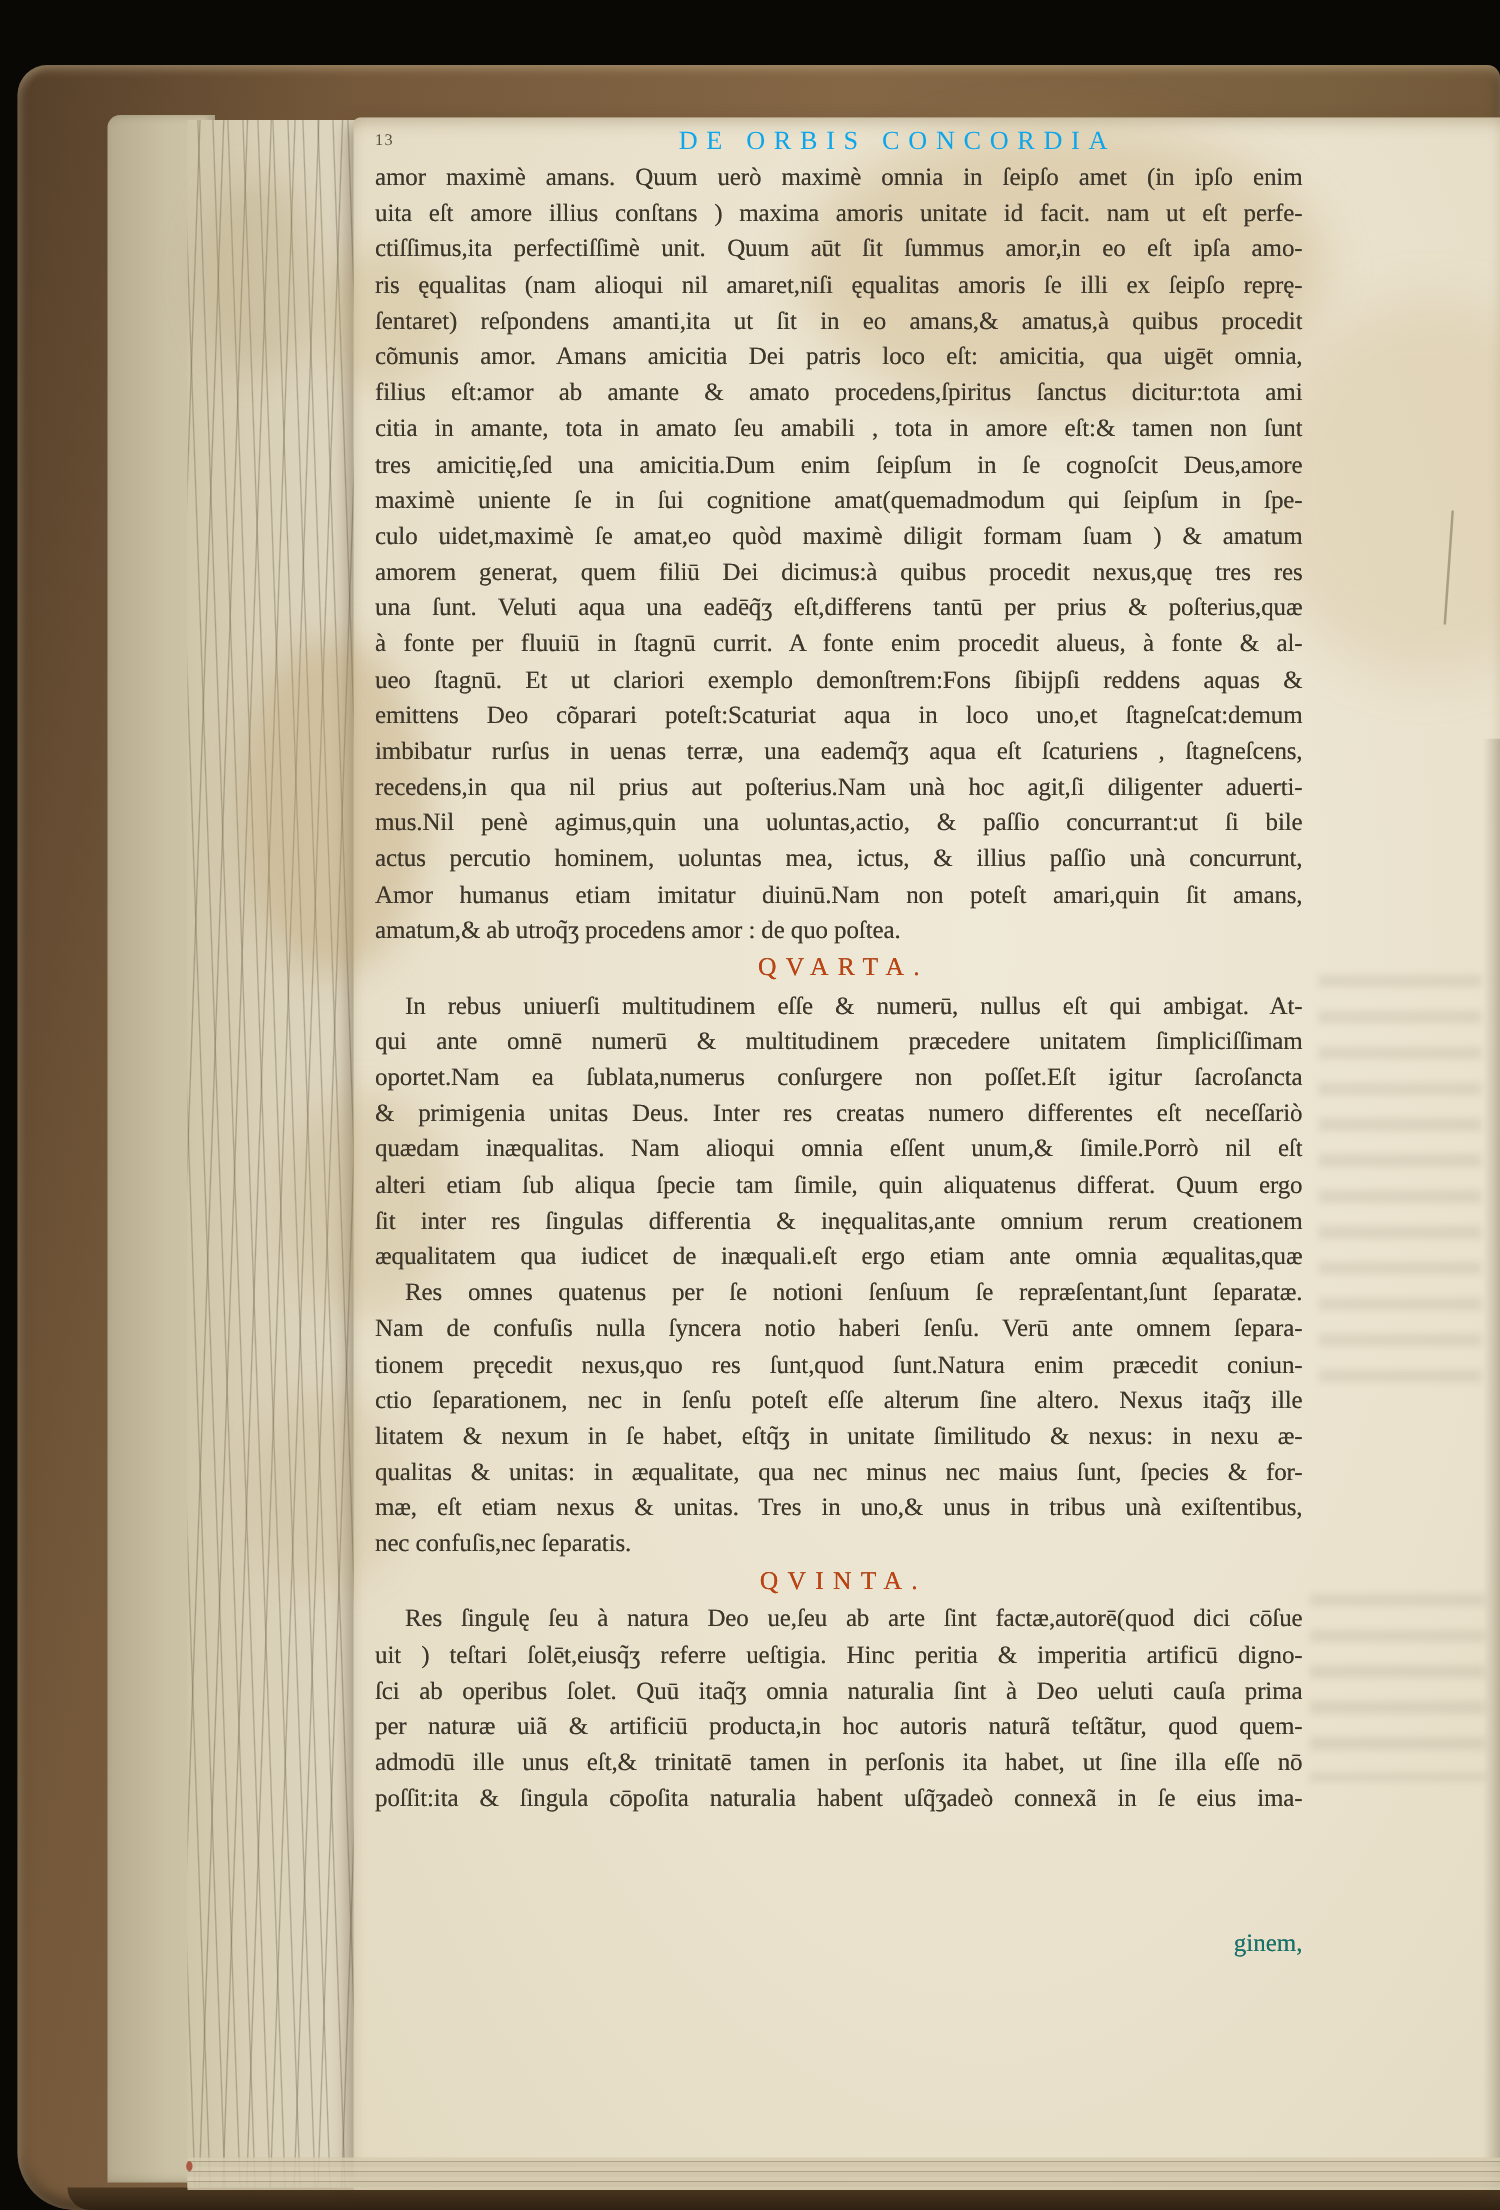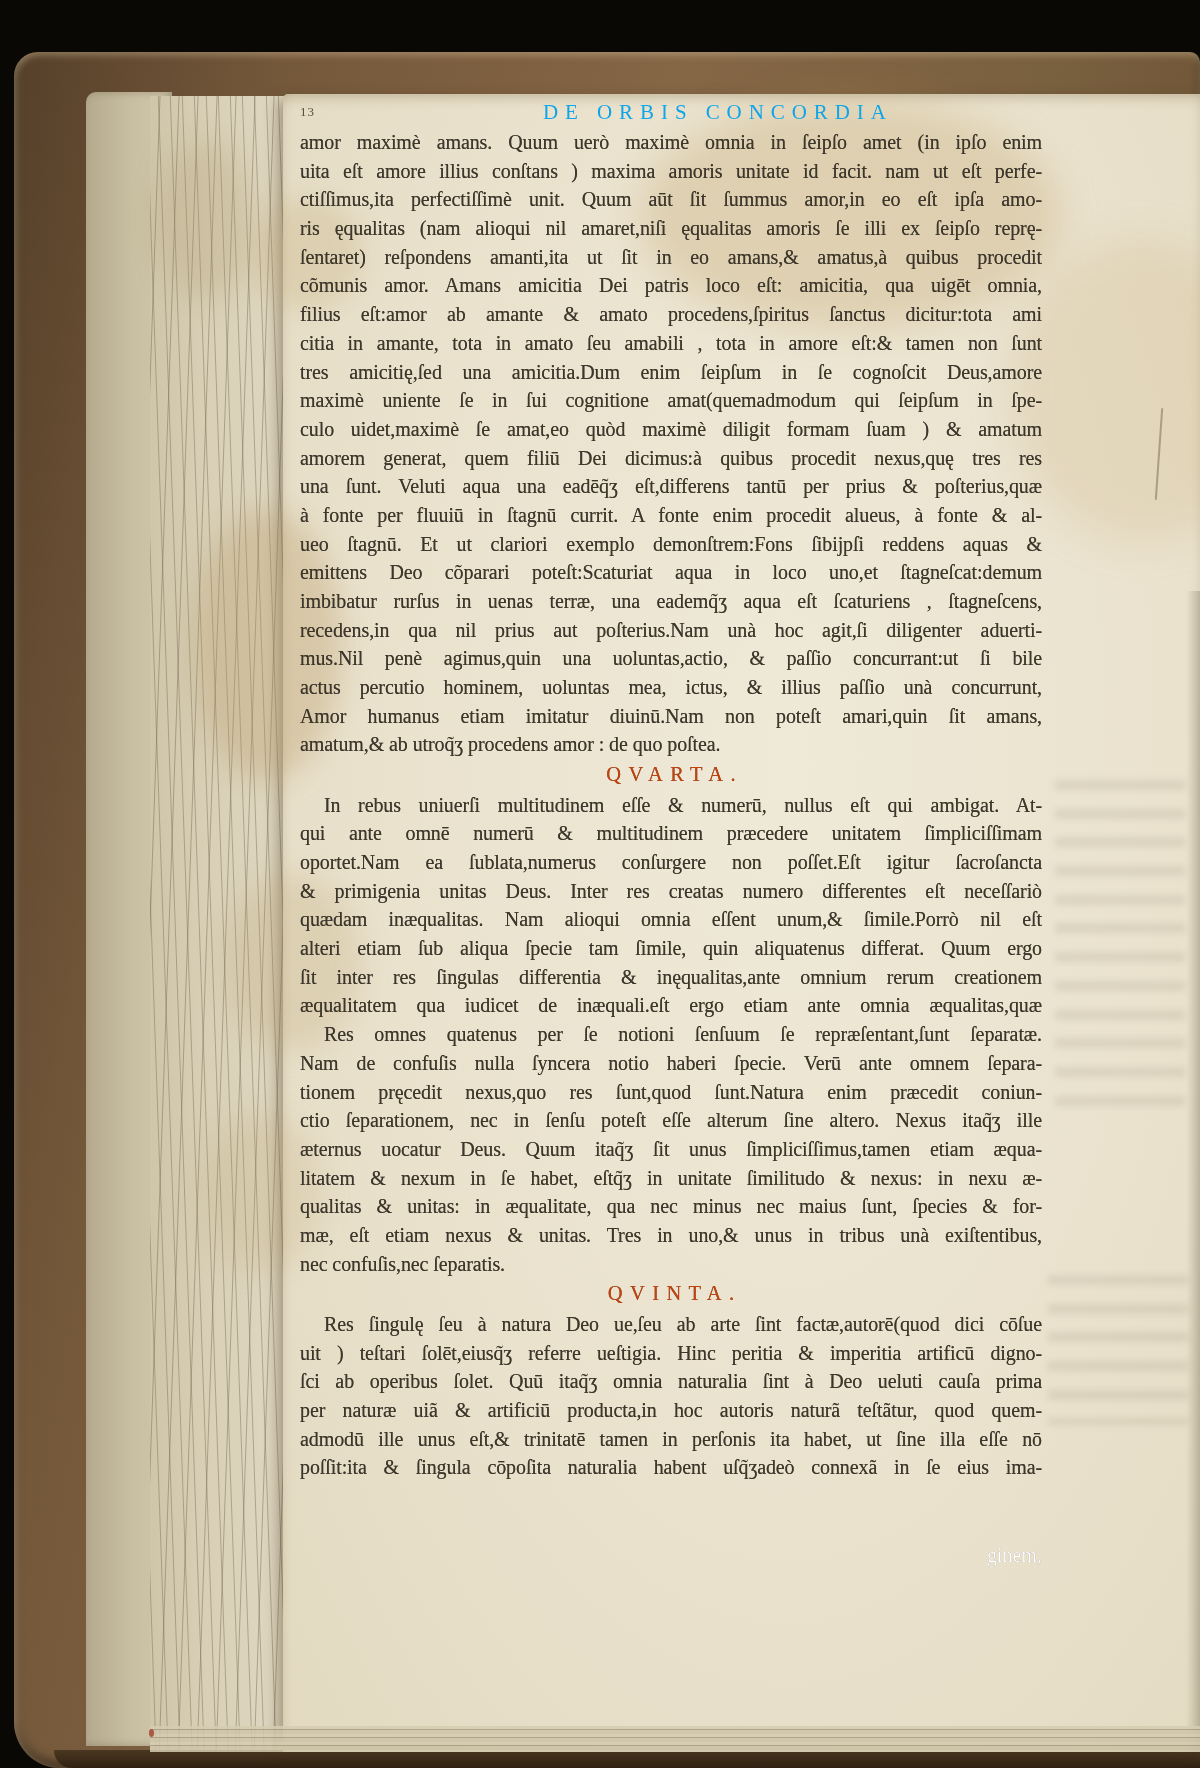--- a/index.html
+++ b/index.html
@@ -104,21 +104,21 @@
   }
   .line.indent{padding-left:24px;}
   .line.last{text-align-last:left;}
   .section-heading{
     height:31.5px;line-height:31.5px;text-align:center;
     font-size:20.5px;letter-spacing:.36em;padding-left:.36em;
     color:#c2410c;
   }
   .catchword{
     position:absolute;left:300px;top:1541px;width:742px;z-index:7;
-    text-align:right;font-size:20px;color:#ffffff;line-height:28.7px;
+    text-align:right;font-size:20px;color:#0f766e;line-height:28.7px;
     text-shadow:0 0 .4px rgba(60,50,40,.7);
   }
 </style>
 </head>
 <body>
 
 <div class="scene">
   <div class="leather"></div>
   <div class="board-inner"></div>
   <div class="leaf-band"></div>
@@ -170,24 +170,23 @@
         <div class="line">qui ante omnē numerū &amp; multitudinem præcedere unitatem ſimpliciſſimam</div>
         <div class="line">oportet.Nam ea ſublata,numerus conſurgere non poſſet.Eſt igitur ſacroſancta</div>
         <div class="line">&amp; primigenia unitas Deus. Inter res creatas numero differentes eſt neceſſariò</div>
         <div class="line">quædam inæqualitas. Nam alioqui omnia eſſent unum,&amp; ſimile.Porrò nil eſt</div>
         <div class="line">alteri etiam ſub aliqua ſpecie tam ſimile, quin aliquatenus differat. Quum ergo</div>
         <div class="line">ſit inter res ſingulas differentia &amp; inęqualitas,ante omnium rerum creationem</div>
         <div class="line">æqualitatem qua iudicet de inæquali.eſt ergo etiam ante omnia æqualitas,quæ</div>
       </div>
       <div class="paragraph">
         <div class="line indent">Res omnes quatenus per ſe notioni ſenſuum ſe repræſentant,ſunt ſeparatæ.</div>
-        <div class="line">Nam de confuſis nulla ſyncera notio haberi ſpecie. Verū ante omnem ſepara-</div>
+        <div class="line">Nam de confuſis nulla ſyncera notio haberi ſenſu. Verū ante omnem ſepara-</div>
         <div class="line">tionem pręcedit nexus,quo res ſunt,quod ſunt.Natura enim præcedit coniun-</div>
         <div class="line">ctio ſeparationem, nec in ſenſu poteſt eſſe alterum ſine altero. Nexus itaq̃ʒ ille</div>
-        <div class="line">æternus uocatur Deus. Quum itaq̃ʒ ſit unus ſimpliciſſimus,tamen etiam æqua-</div>
         <div class="line">litatem &amp; nexum in ſe habet, eſtq̃ʒ in unitate ſimilitudo &amp; nexus: in nexu æ-</div>
         <div class="line">qualitas &amp; unitas: in æqualitate, qua nec minus nec maius ſunt, ſpecies &amp; for-</div>
         <div class="line">mæ, eſt etiam nexus &amp; unitas. Tres in uno,&amp; unus in tribus unà exiſtentibus,</div>
         <div class="line last">nec confuſis,nec ſeparatis.</div>
       </div>
       <div class="section-heading">QVINTA.</div>
       <div class="paragraph">
         <div class="line indent">Res ſingulę ſeu à natura Deo ue,ſeu ab arte ſint factæ,autorē(quod dici cōſue</div>
         <div class="line">uit ) teſtari ſolēt,eiusq̃ʒ referre ueſtigia. Hinc peritia &amp; imperitia artificū digno-</div>
         <div class="line">ſci ab operibus ſolet. Quū itaq̃ʒ omnia naturalia ſint à Deo ueluti cauſa prima</div>

